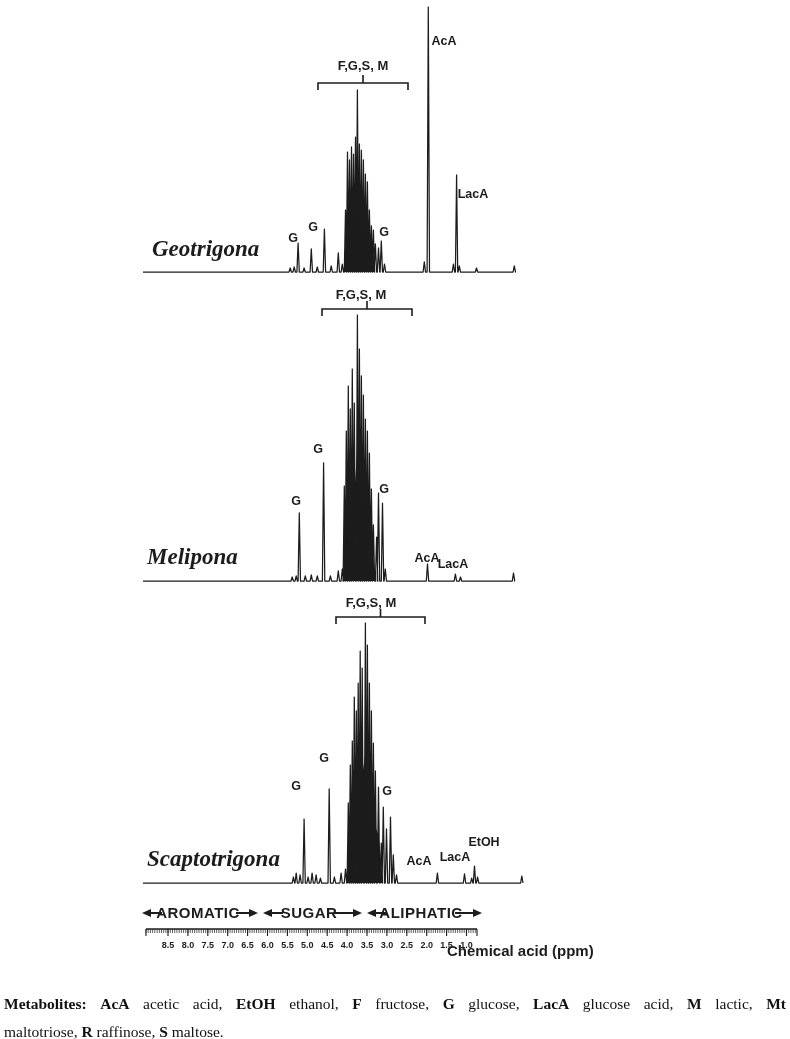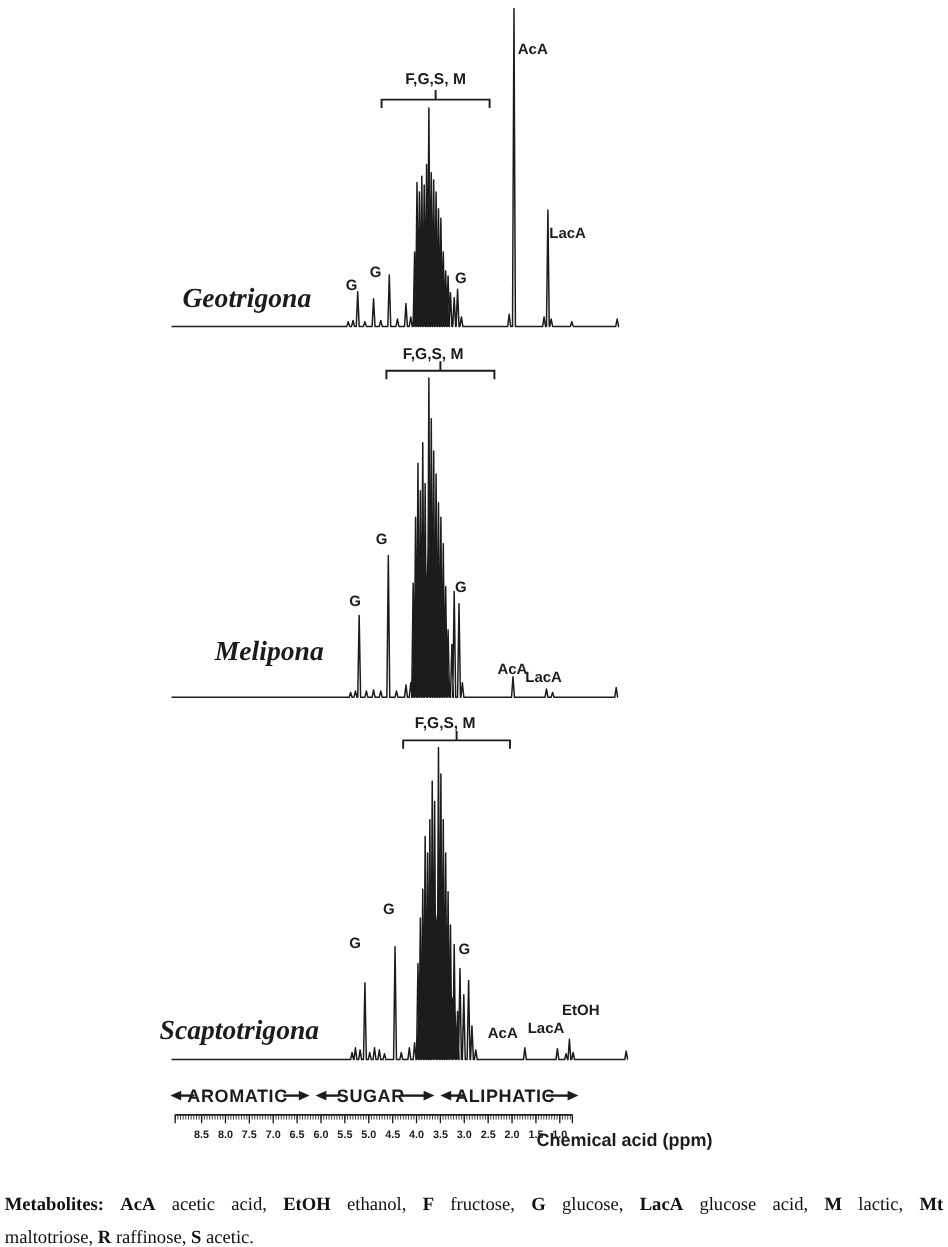--- a/index.html
+++ b/index.html
@@ -83,22 +83,22 @@
       <path d="M362,913L353,909L353,917Z" fill="#1c1c1c"></path>
       <text x="309" y="918" class="region-label" text-anchor="middle">SUGAR</text>
       <path d="M387,913L375,913" stroke="#1c1c1c" stroke-width="2"></path>
       <path d="M367,913L376,909L376,917Z" fill="#1c1c1c"></path>
       <path d="M455,913L474,913" stroke="#1c1c1c" stroke-width="2"></path>
       <path d="M482,913L473,909L473,917Z" fill="#1c1c1c"></path>
       <text x="421" y="918" class="region-label" text-anchor="middle">ALIPHATIC</text>
     </svg>
 
   <div class="species" id="sp0" style="left: 152px; top: 237px;">Geotrigona</div>
-  <div class="species" id="sp1" style="left: 147px; top: 531px; margin-left: 32px;">Melipona</div>
-  <div class="species" id="sp2" style="left: 133px; top: 847px;">Scaptotrigona</div>
+  <div class="species" id="sp1" style="left: 147px; top: 545px;">Melipona</div>
+  <div class="species" id="sp2" style="left: 147px; top: 847px;">Scaptotrigona</div>
 
   <div class="axis-title" id="axisTitle" style="left:447px;top:942px">Chemical acid (ppm)</div>
 
   <div class="caption">
     <div class="l1" id="cap1"><b>Metabolites:</b> <b>AcA</b> <span>acetic</span> <span>acid,</span> <b>EtOH</b> <span>ethanol,</span> <b>F</b> <span>fructose,</span> <b>G</b> <span>glucose,</span> <b>LacA</b> <span>glucose</span> <span>acid,</span> <b>M</b> <span>lactic,</span> <b>Mt</b></div>
-    <div class="l2" id="cap2"><span>maltotriose,</span> <b>R</b> <span>raffinose,</span> <b>S</b> <span>acetic.</span></div>
+    <div class="l2" id="cap2"><span>maltotriose,</span> <b>R</b> <span>raffinose,</span> <b>S</b> <span>maltose.</span></div>
   </div>
 </div>
 
 </body></html>

